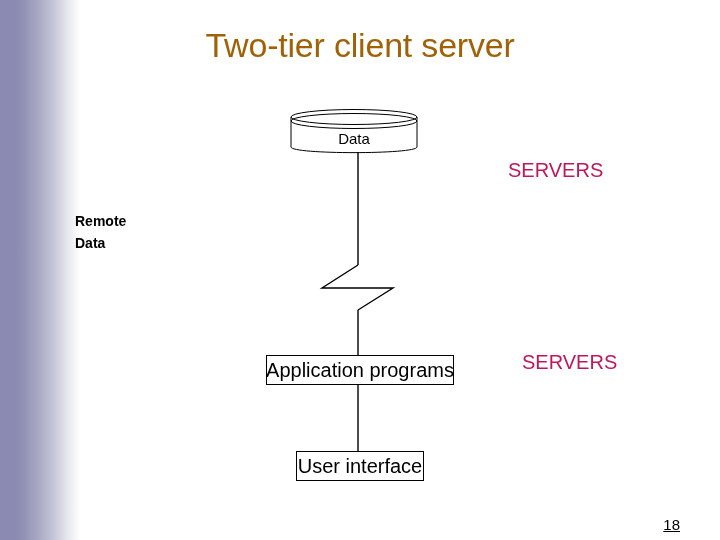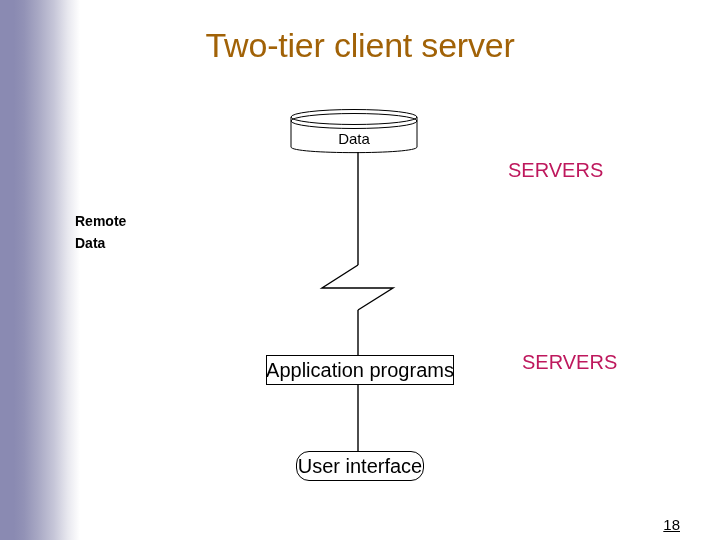--- a/index.html
+++ b/index.html
@@ -114,21 +114,20 @@
     left: 266px;
     top: 355px;
     width: 188px;
     height: 30px;
   }
   .box-ui {
     left: 296px;
     top: 451px;
     width: 128px;
     height: 30px;
-    border-radius: 13px;
   }
   .page-number {
     position: absolute;
     left: 640px;
     top: 516px;
     width: 40px;
     text-align: right;
     font-size: 15px;
     line-height: 18px;
     color: #000000;

